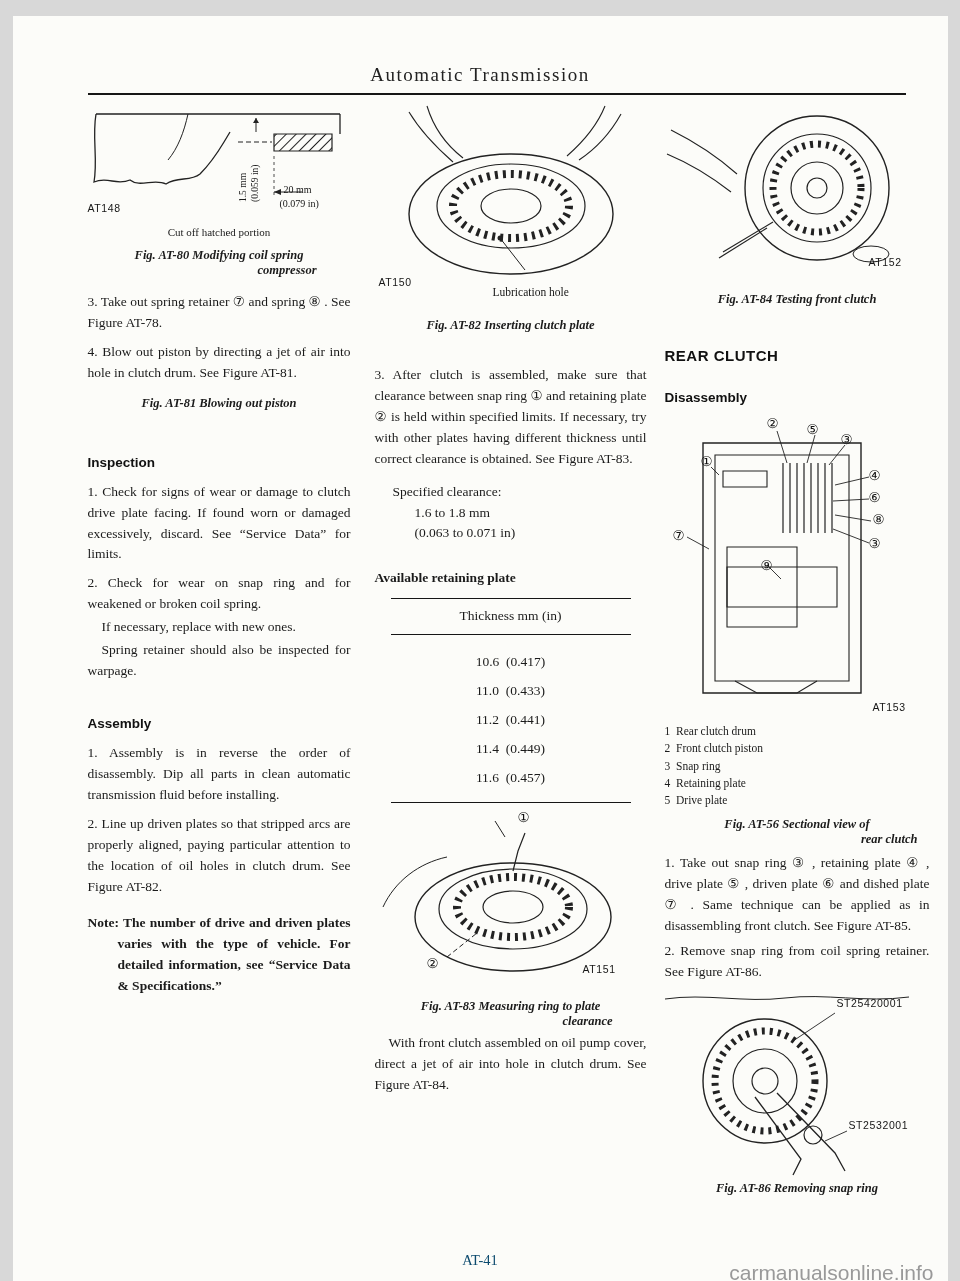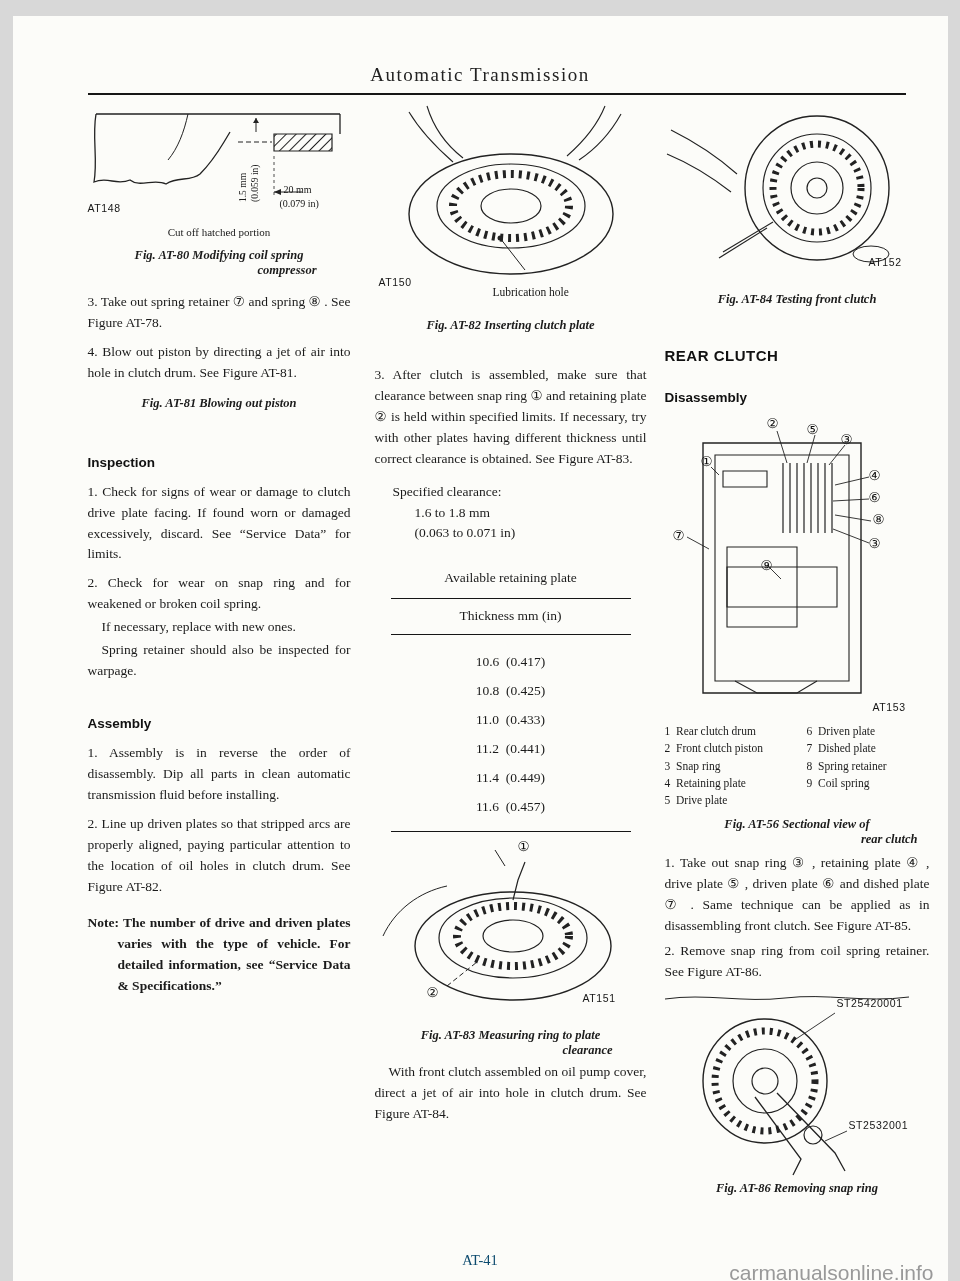--- a/index.html
+++ b/index.html
@@ -42,21 +42,21 @@
   .heading {
     font-family:"Liberation Sans", sans-serif; font-weight:bold;
     font-size:13.5px; color:#111;
   }
   .heading-lg { font-size:15px; letter-spacing:.5px; }
 
   .spec-block { margin-top:12px; font-size:13.5px; line-height:1.55; }
   .spec-block .t { padding-left:18px; }
   .spec-block .v { padding-left:40px; }
 
-  .table-heading { margin-top:26px; font-weight:normal; font-size:13.5px;text-align:center; }
+  .table-heading { margin-top:26px; font-weight:bold; font-size:13.5px; }
   .spec-table { width:240px; margin:12px auto 0; border-top:1.5px solid #161616; border-bottom:1.5px solid #161616; padding-bottom:10px; }
   .spec-table .thead { text-align:center; font-size:13.5px; padding:9px 0 10px; border-bottom:1.5px solid #161616; }
   .spec-table .tbody { padding-top:12px; }
   .spec-table .trow { text-align:center; font-size:13.5px; line-height:2.15; white-space:pre; }
 
   .legend { display:flex; margin-top:8px; font-size:11.5px; }
   .legend .colA { width:142px; }
   .legend .colB { flex:1; }
   .legend div div { line-height:1.5; white-space:pre; }
 
@@ -161,21 +161,20 @@
       <div class="t">Specified clearance:</div>
       <div class="v">1.6 to 1.8 mm</div>
       <div class="v">(0.063 to 0.071 in)</div>
     </div>
 
     <div class="table-heading">Available retaining plate</div>
     <div class="spec-table">
       <div class="thead">Thickness mm (in)</div>
       <div class="tbody">
         <div class="trow">10.6  (0.417)</div>
-        <div class="trow">10.8  (0.425)</div>
         <div class="trow">11.0  (0.433)</div>
         <div class="trow">11.2  (0.441)</div>
         <div class="trow">11.4  (0.449)</div>
         <div class="trow">11.6  (0.457)</div>
       </div>
     </div>
 
     <div class="fig" style="height:180px; margin-top:8px;">
       <svg width="272" height="172" viewBox="0 0 272 172">
         <path d="M150 22 L143 40 L138 60" stroke="#222" stroke-width="1.2" fill="none"></path>
@@ -257,26 +256,20 @@
     </div>
 
     <div class="legend">
       <div class="colA">
         <div>1  Rear clutch drum</div>
         <div>2  Front clutch piston</div>
         <div>3  Snap ring</div>
         <div>4  Retaining plate</div>
         <div>5  Drive plate</div>
       </div>
-      <div class="colB">
-        <div>6  Driven plate</div>
-        <div>7  Dished plate</div>
-        <div>8  Spring retainer</div>
-        <div>9  Coil spring</div>
-      </div>
     </div>
 
     <div class="caption" style="margin-top:8px;">
       <span>Fig. AT-56  Sectional view of</span>
       <span class="line2" style="padding-right:12px;">rear clutch</span>
     </div>
 
     <p class="body" style="margin-top:6px;">1.    Take out snap ring ③ , retaining plate ④ , drive plate ⑤ , driven plate ⑥ and dished plate ⑦ . Same technique can be applied as in disassembling front clutch. See Figure AT-85.</p>
     <p class="body" style="margin-top:4px;">2.   Remove snap ring from coil spring retainer. See Figure AT-86.</p>
 

